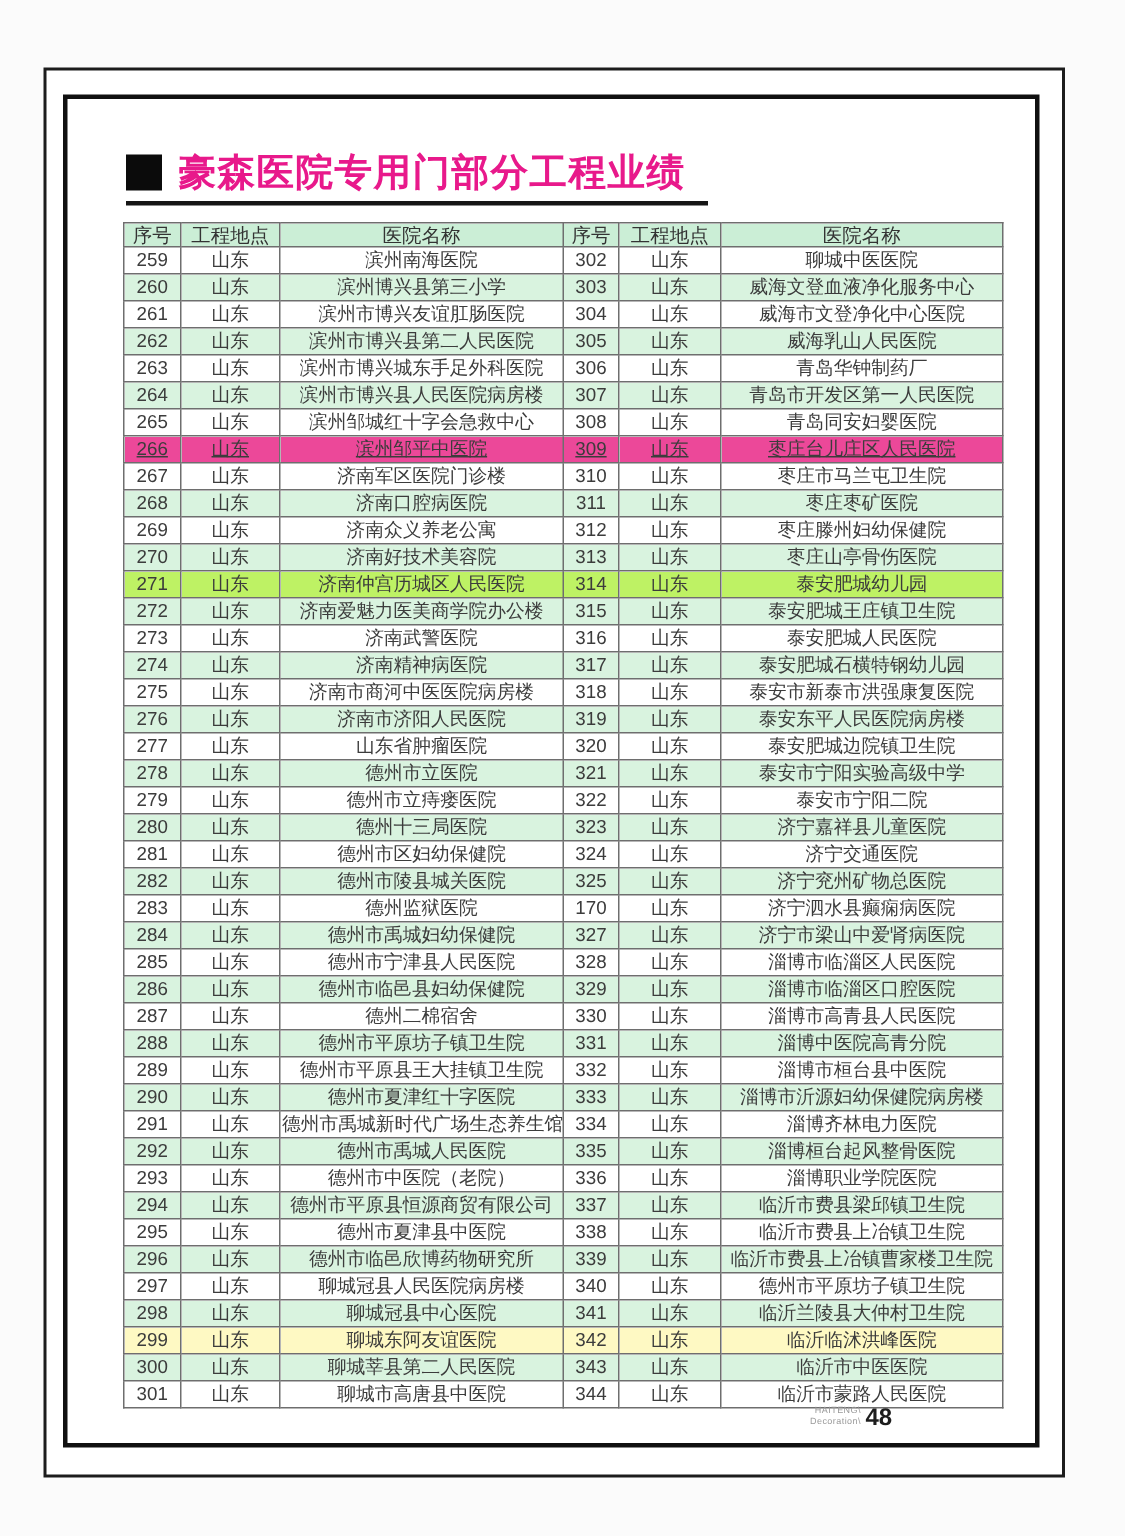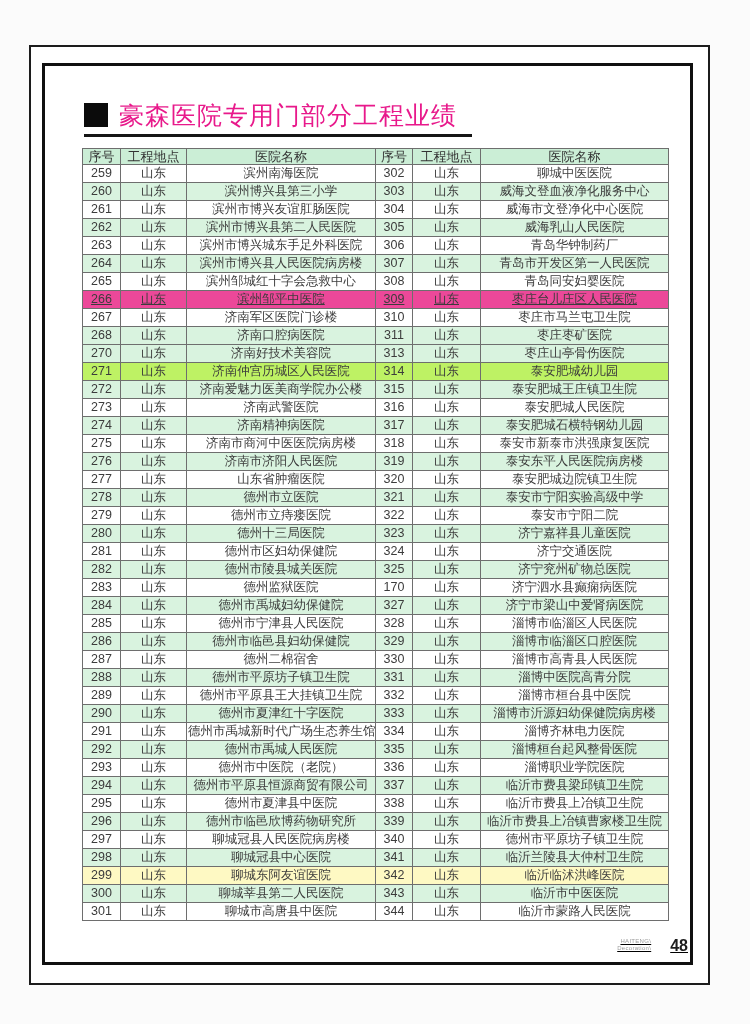--- a/index.html
+++ b/index.html
@@ -15,41 +15,41 @@
   .inner-frame{
     position:absolute;left:42px;top:63px;width:651px;height:902px;
     box-sizing:border-box;border:3px solid #101010;background:#ffffff;
   }
   .title-row{
     position:absolute;left:84px;top:99px;height:32px;
     display:flex;align-items:center;gap:11px;
   }
   .title-square{width:24px;height:24px;background:#0b0b0b;flex:0 0 auto;}
   .page-title{
-    font-size:25px;font-weight:normal;letter-spacing:1px;
+    font-size:25px;font-weight:bold;letter-spacing:1px;
     white-space:nowrap;line-height:1;
   }
   .title-underline{
     position:absolute;left:84px;top:134px;width:388px;height:3px;background:#151515;
   }
   table.projects{
     position:absolute;left:82px;top:148px;width:586px;
     border-collapse:collapse;table-layout:fixed;
     font-size:12.5px;color:#3c3c3c;
   }
   table.projects th, table.projects td{
     box-sizing:border-box;border:1px solid #6e6e6e;
     text-align:center;vertical-align:middle;
     padding:0 1px;overflow:hidden;white-space:nowrap;
     height:18px;line-height:1;font-weight:normal;
   }
   table.projects thead th{height:16px;font-size:13px;color:#333333;}
   .page-footer{
     position:absolute;left:540px;top:938px;width:148px;
-    display:flex;justify-content:flex-end;align-items:flex-end;gap:19px;text-decoration:underline;
+    display:flex;justify-content:flex-start;align-items:flex-end;gap:3px;
   }
   .brand-lines{
     text-align:right;color:#9a9a9a;font-size:6px;line-height:7px;
     padding-bottom:2px;letter-spacing:.3px;
   }
   .page-number{font-size:16px;font-weight:bold;color:#1d1d1d;line-height:1;}
 </style>
 </head>
 <body>
 
@@ -155,20 +155,28 @@
         <td>枣庄市马兰屯卫生院</td>
       </tr>
       <tr style="background: rgb(217, 243, 223);">
         <td>268</td>
         <td>山东</td>
         <td>济南口腔病医院</td>
         <td>311</td>
         <td>山东</td>
         <td>枣庄枣矿医院</td>
       </tr>
+      <tr style="background: rgb(255, 255, 255);">
+        <td>269</td>
+        <td>山东</td>
+        <td>济南众义养老公寓</td>
+        <td>312</td>
+        <td>山东</td>
+        <td>枣庄滕州妇幼保健院</td>
+      </tr>
       <tr style="background: rgb(217, 243, 223);">
         <td>270</td>
         <td>山东</td>
         <td>济南好技术美容院</td>
         <td>313</td>
         <td>山东</td>
         <td>枣庄山亭骨伤医院</td>
       </tr>
       <tr style="background: #bef264;">
         <td>271</td>

